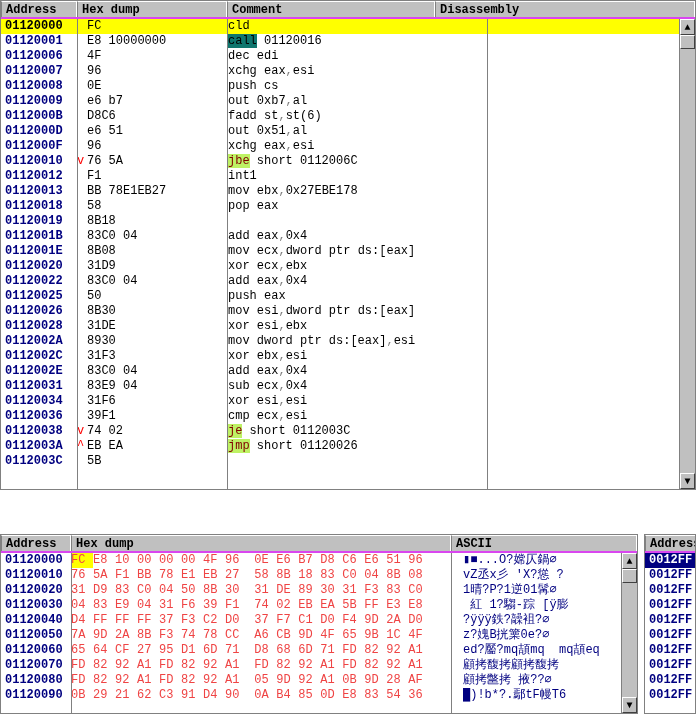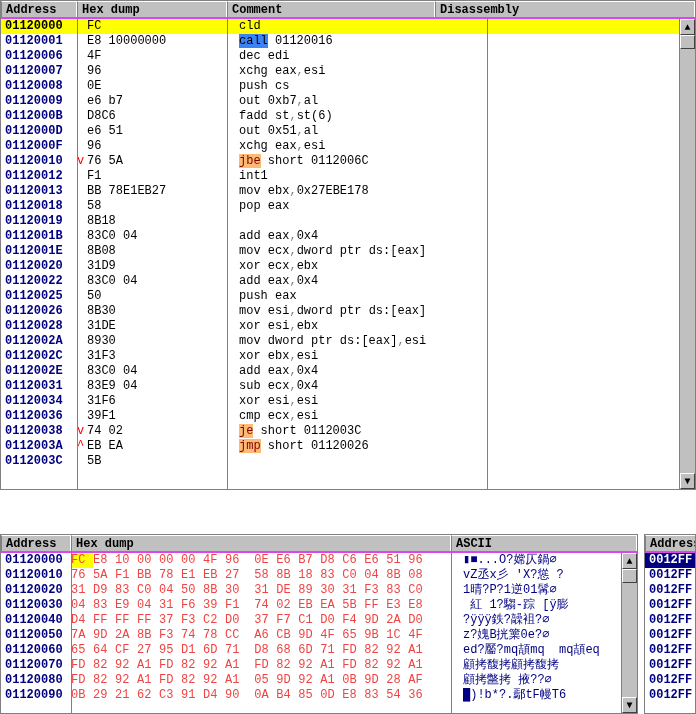--- a/index.html
+++ b/index.html
@@ -12,26 +12,26 @@
 .hdr{display:flex;background:#c0c0c0;border-bottom:2px solid #d946ef;font-weight:bold;height:18px;line-height:16px}
 .hdr>div{border-right:1px solid #fff;border-left:1px solid #808080;padding:0 4px;border-top:1px solid #fff}
 .sb{position:absolute;right:0;top:18px;bottom:0;width:16px;background:#c0c0c0;border-left:1px solid #808080}
 .sb .btn{height:16px;background:#c0c0c0;border:1px solid #fff;border-right-color:#404040;border-bottom-color:#404040;display:flex;align-items:center;justify-content:center;font-size:10px}
 .sb .thumb{position:absolute;left:0;right:0;height:14px;background:#c0c0c0;border:1px solid #fff;border-right-color:#404040;border-bottom-color:#404040}
 .rows{overflow:hidden}
 .row{display:flex;height:15px;line-height:15px;white-space:pre}
 .c-addr{width:76px;padding-left:4px;color:#000080;font-weight:bold}
 .c-mark{width:10px;color:#ff0000}
 .c-hex{width:140px;color:#000}
-.c-dis{flex:1;color:#000;padding-left:12px}
+.c-dis{flex:1;color:#000;padding-left:1px}
 .c-cmt{width:192px;padding-left:4px}
 .row.sel{background:#ffff00}
 .row.sel .c-addr{color:#000}
-.hl-call{background:#3b82f6}
-.hl-jbe{background:#fdba74;color:#800000}
+.hl-call{background:#0f766e}
+.hl-jbe{background:#bef264;color:#800000}
 .comma{color:#808080}
 .vline{position:absolute;top:18px;bottom:0;width:1px;background:#808080}
 .hexrow{display:flex;height:15px;line-height:15px;white-space:pre}
 .hc-addr{width:70px;padding-left:4px;color:#000080;font-weight:bold}
 .hc-hex{width:380px;color:#ef4444}
 .hc-asc{width:172px;color:#000080;padding-left:12px}
 .hc-hex .hb{display:inline-block;width:22px}
 .hc-hex .hb.y{background:#ffff00}
 .b-addr{color:#000080;font-weight:bold;padding-left:4px;height:15px;line-height:15px}
 .b-addr.sel{background:#000080;color:#fff}

